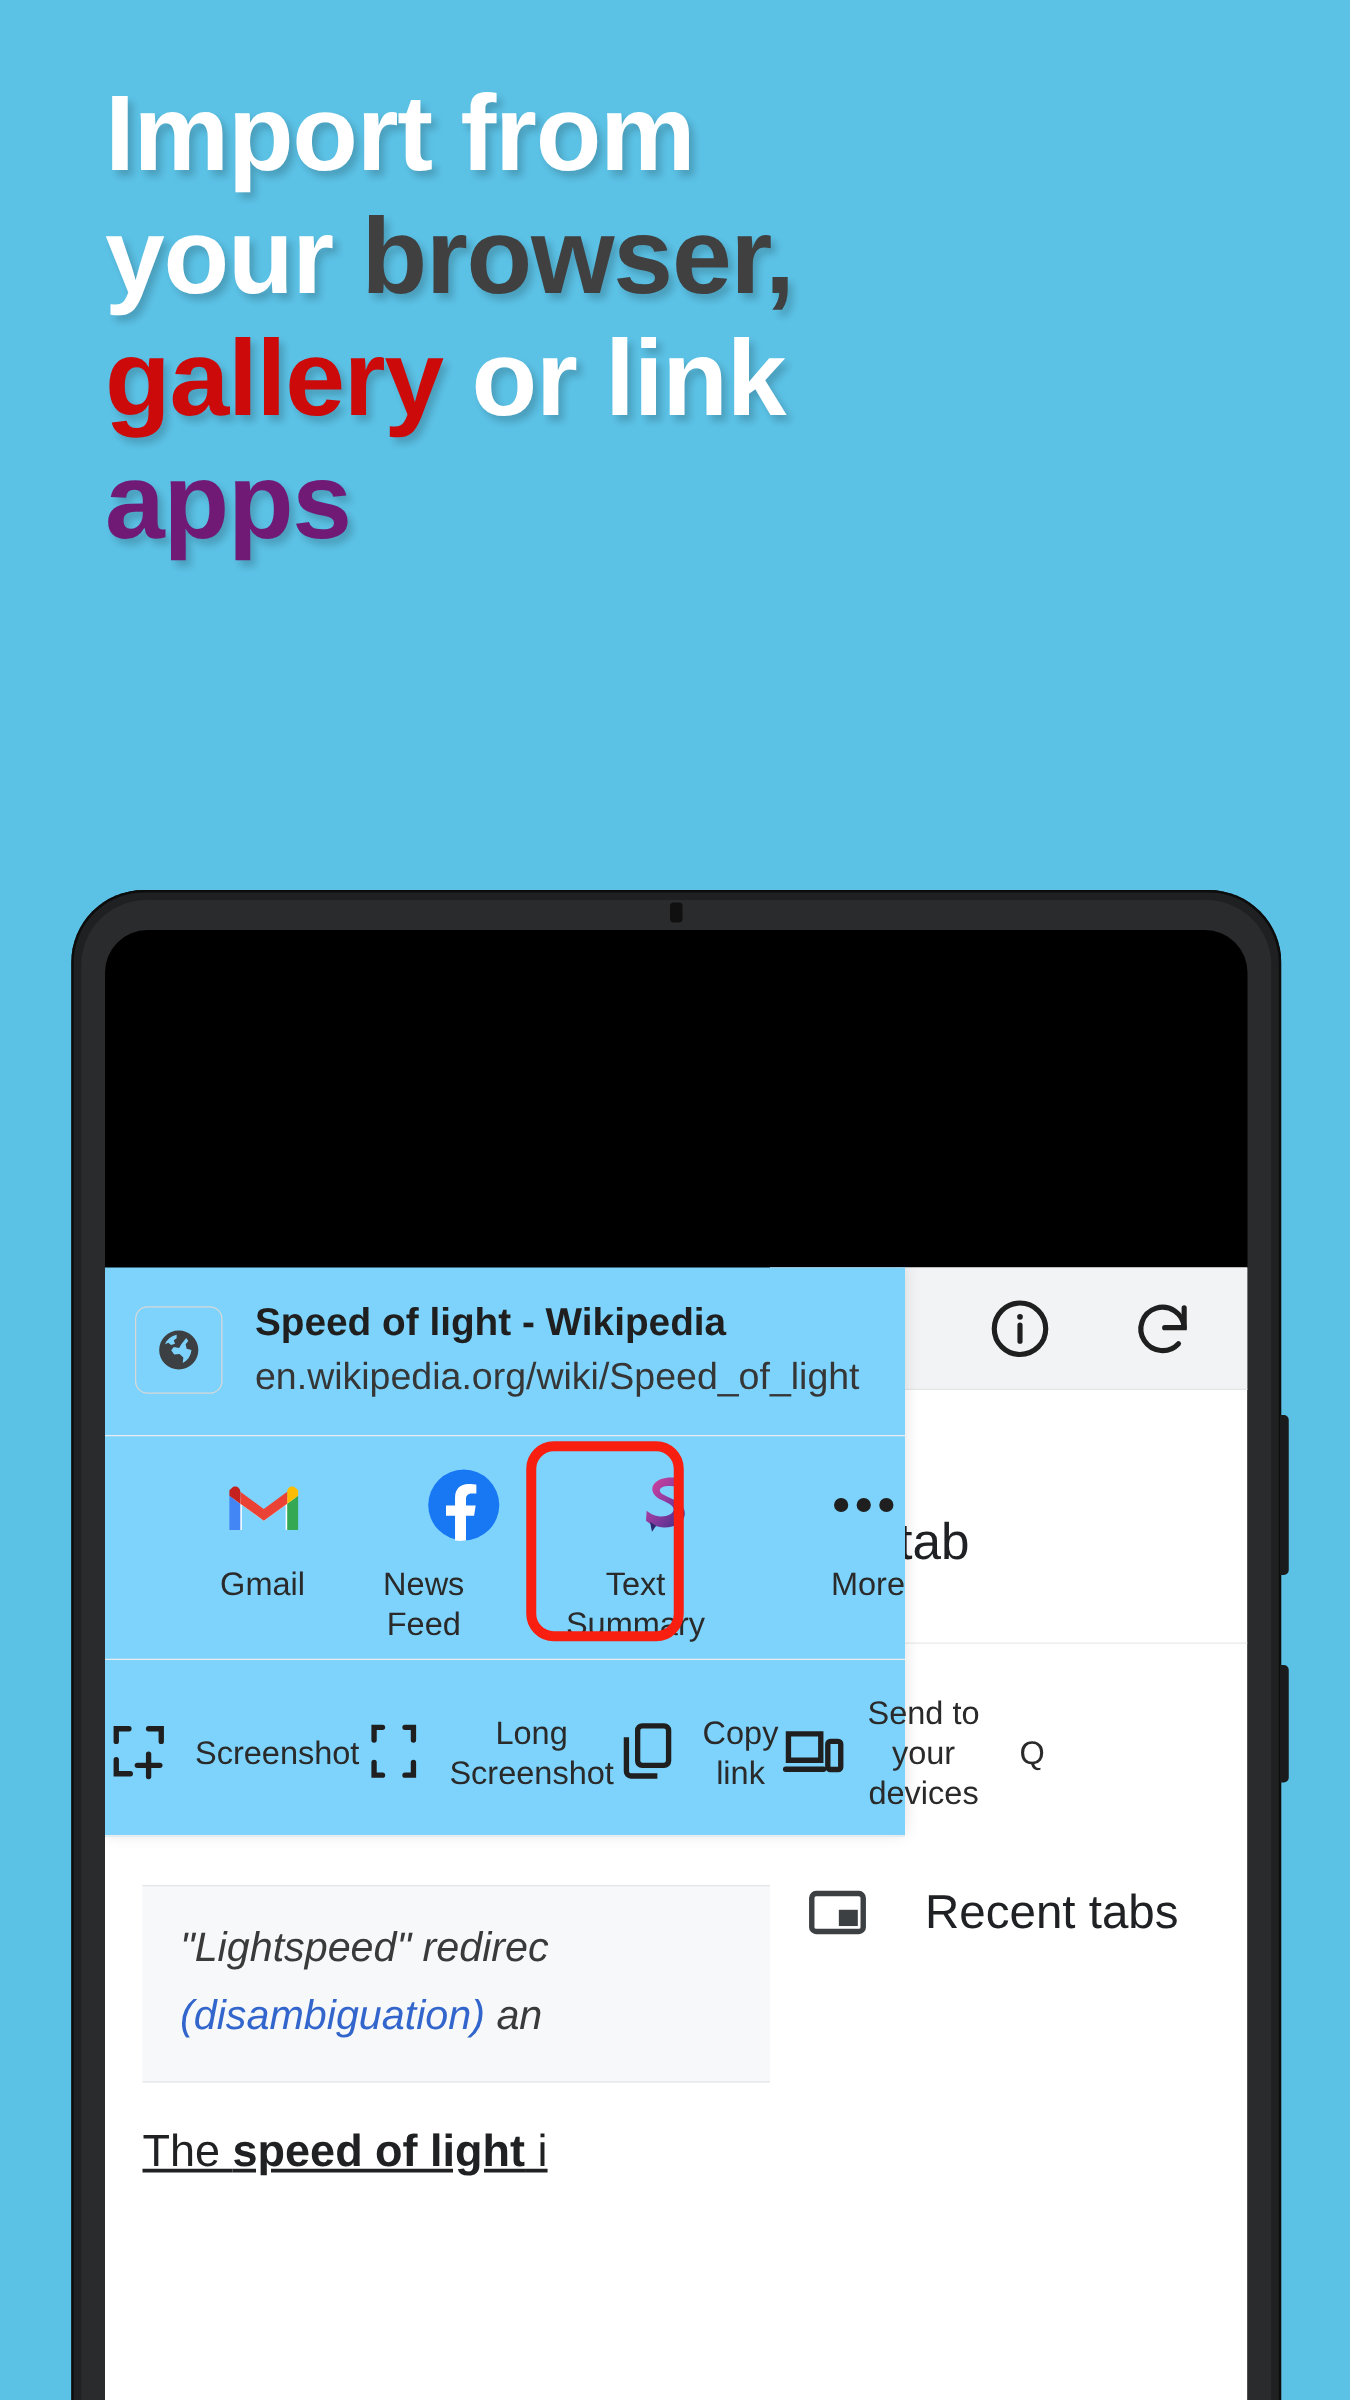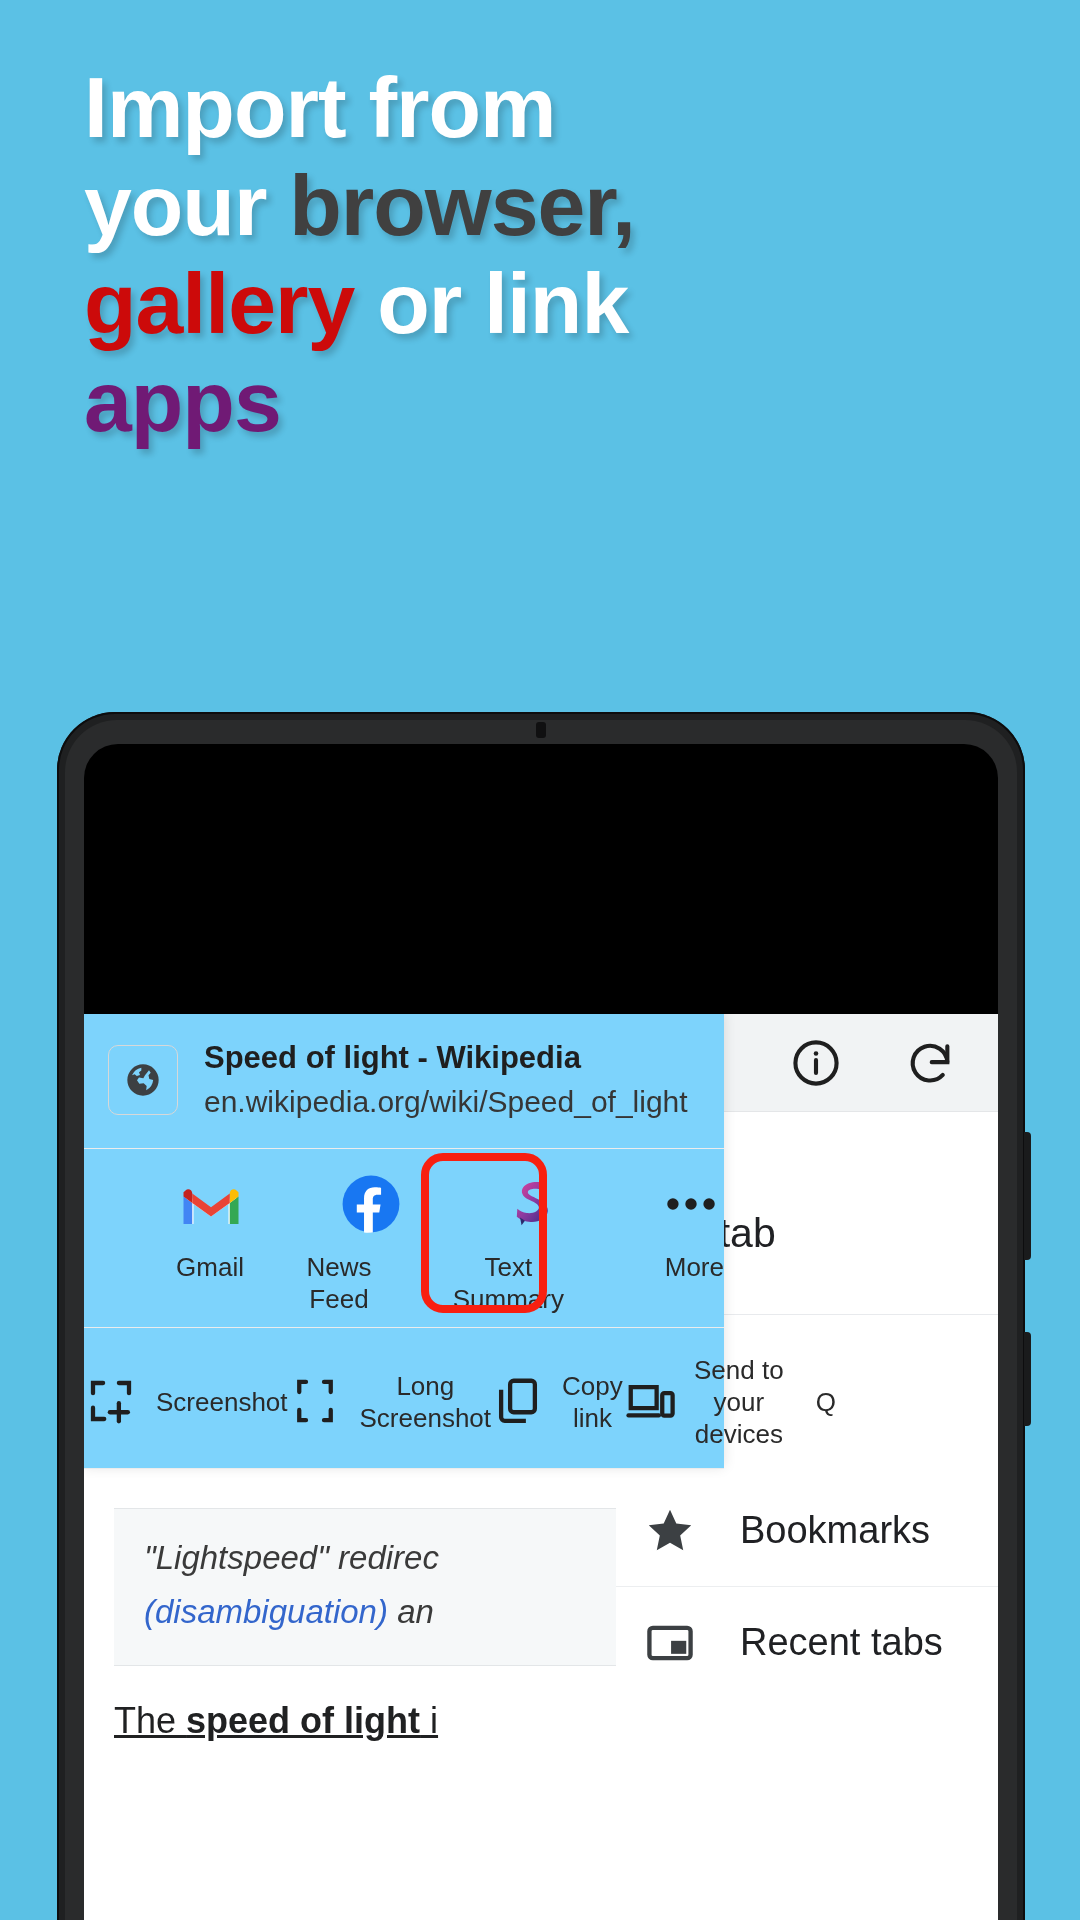--- a/index.html
+++ b/index.html
@@ -241,28 +241,20 @@
             </svg>
           </span>
         </div>
 
         <div class="cm-tabtext">ito tab</div>
         <div class="cm-divider"></div>
 
         <div class="cm-list">
           <div class="cm-row">
             <span class="cm-ic">
-              <svg viewBox="0 0 24 24" width="52" height="52" fill="currentColor">
-                <polygon points="12,2.6 14.9,9 21.8,9.8 16.7,14.5 18.1,21.3 12,17.9 5.9,21.3 7.3,14.5 2.2,9.8 9.1,9"></polygon>
-              </svg>
-            </span>
-            <span class="cm-row-label">Bookmarks</span>
-          </div>
-          <div class="cm-row">
-            <span class="cm-ic">
               <svg viewBox="0 0 24 24" width="52" height="52" fill="none" stroke="currentColor" stroke-width="2">
                 <rect x="2.5" y="5" width="19" height="14" rx="1.6"></rect>
                 <rect x="12.5" y="11" width="7" height="6" fill="currentColor" stroke="none"></rect>
               </svg>
             </span>
             <span class="cm-row-label">Recent tabs</span>
           </div>
         </div>
       </div>
 

